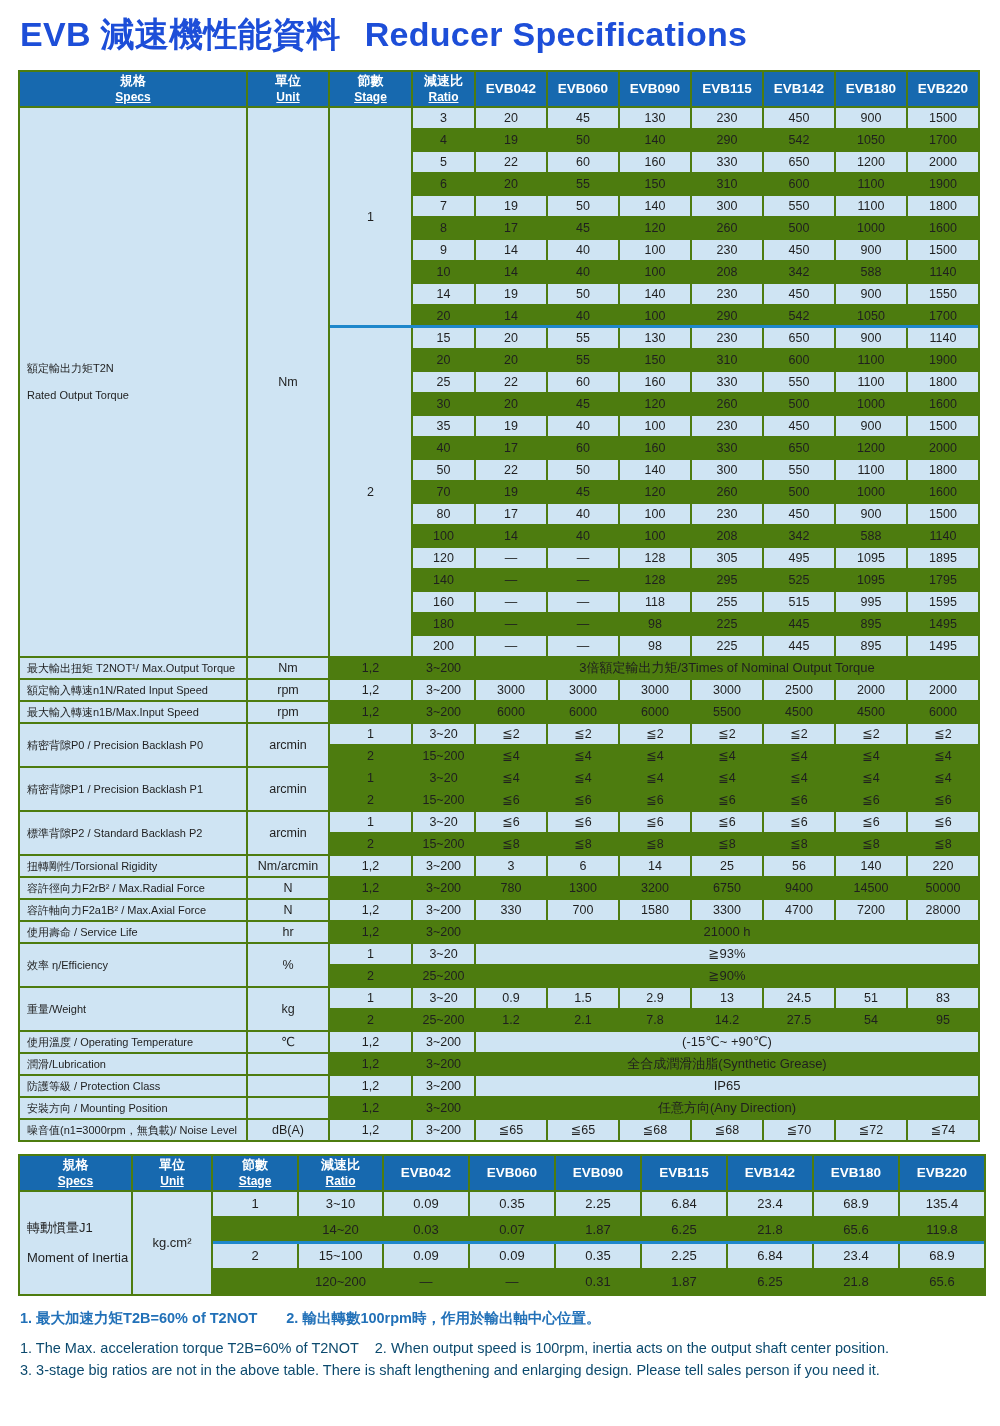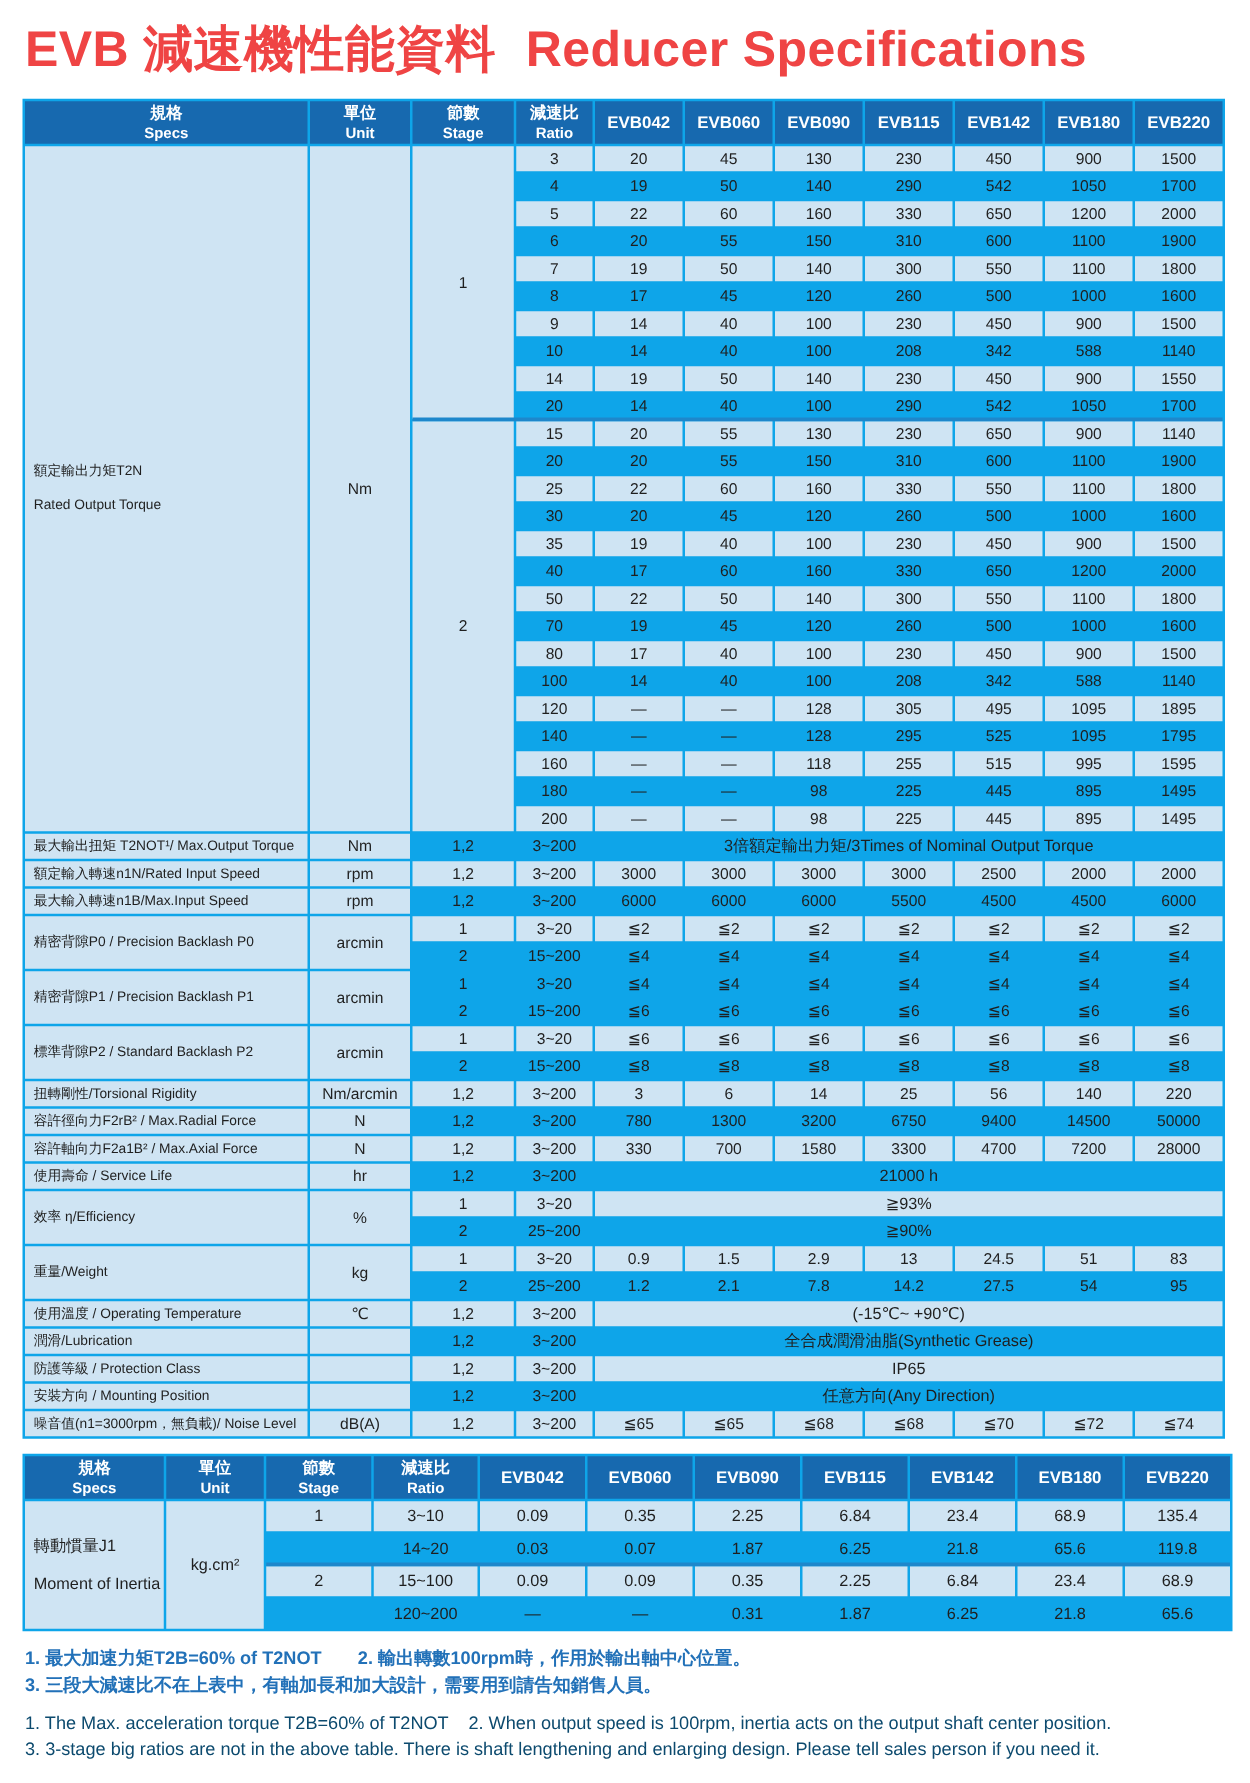--- a/index.html
+++ b/index.html
@@ -1,35 +1,35 @@
 <!DOCTYPE html>
 <html><head>
 <meta charset="utf-8">
 <style>
   html,body { margin:0; padding:0; }
   body {
     width:1000px; height:1426px; background:#ffffff; overflow:hidden;
     font-family:"Liberation Sans","DejaVu Sans",sans-serif; color:#222;
   }
   .page { padding:8px 18px 0 18px; box-sizing:border-box; }
-  h1.t1 { color:#ef4444; font-size:40px; font-weight:bold; margin:4px 0 10px 2px; letter-spacing:0.3px; }
+  h1.t1 { color:#1d4ed8; font-size:34px; font-weight:bold; margin:4px 0 10px 2px; letter-spacing:0.3px; }
   h1.t1 .en { margin-left:24px; }
   h2.t2 { color:#1b73b8; font-size:26px; font-weight:bold; margin:14px 0 8px 2px; letter-spacing:0.3px; }
   h2.t2 .en { margin-left:10px; }
 
   .twrap { position:relative; }
-  table.grid { border-collapse:separate; border-spacing:2px; table-layout:fixed; background:#0ea5e9;margin-top:12px; }
+  table.grid { border-collapse:separate; border-spacing:2px; table-layout:fixed; background:#4d7c0f;margin-top:12px; }
   table.spec { width:962px; }
   table.inertia { width:968px; }
 
   th.hd {
     background:#1769af; color:#fff; font-weight:bold; height:34px;
     font-size:13px; line-height:1.25; padding:0; text-align:center; vertical-align:middle;
   }
-  th.hd .he { font-size:12px; }
+  th.hd .he { font-size:12px;text-decoration:underline; }
   th.hd.model { font-size:13.5px; }
 
   td { padding:0; margin:0; text-align:center; vertical-align:middle; font-size:12.5px; height:20px; line-height:1.15; color:#1f1f1f; }
   table.inertia td { height:24px; font-size:13px; }
 
   tr.b > td { background:#cfe4f3; }
   td.fix { background:#cfe4f3 !important; }
 
   td.lbl { text-align:left; padding-left:7px; padding-right:3px; font-size:11px; white-space:nowrap; overflow:hidden; }
   td.big div { line-height:2.5; }
@@ -684,18 +684,17 @@
             <td>21.8</td>
             <td>65.6</td>
           </tr>
       </tbody>
     </table>
     <div class="divider" style="top:87px; left:195px; width:771px;"></div>
   </div>
 
   <div class="fns">
     <div class="fn-zh">1. 最大加速力矩T2B=60% of T2NOT　　2. 輸出轉數100rpm時，作用於輸出軸中心位置。</div>
-    <div class="fn-zh">3. 三段大減速比不在上表中，有軸加長和加大設計，需要用到請告知銷售人員。</div>
     <div class="fn-en">1. The Max. acceleration torque T2B=60% of T2NOT    2. When output speed is 100rpm, inertia acts on the output shaft center position.</div>
     <div class="fn-en" style="margin-top:0;">3. 3-stage big ratios are not in the above table. There is shaft lengthening and enlarging design. Please tell sales person if you need it.</div>
   </div>
 
 </div>
 
 </body></html>

